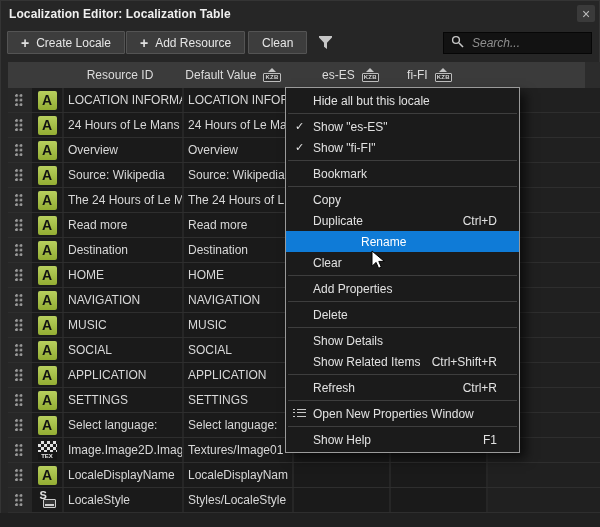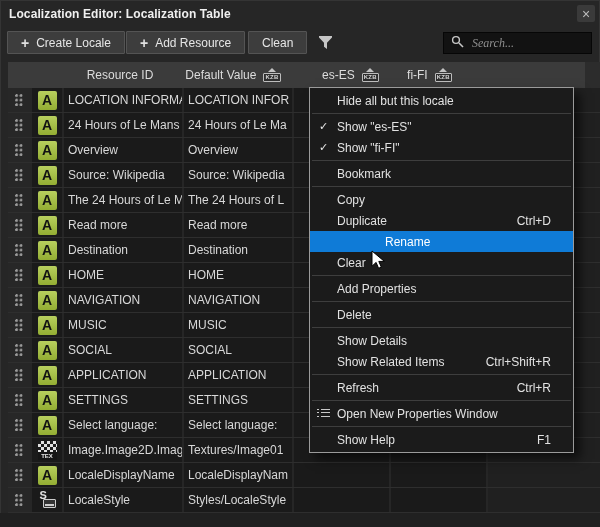--- a/index.html
+++ b/index.html
@@ -19,21 +19,21 @@
     border:1px solid #545454;border-radius:1px;color:#e6e6e6;display:flex;align-items:center;
     gap:7px;padding:0 13px;font-size:12px;}
   .tb-btn .plus{font-size:14px;font-weight:700;color:#e0e0e0;line-height:1;}
   #btn-create{left:7px;}
   #btn-add{left:126px;}
   #btn-clean{left:248px;text-align:center;}
   .funnel{position:absolute;left:319px;top:36px;}
   .searchbox{position:absolute;left:443px;top:32px;width:149px;height:22px;box-sizing:border-box;
     background:#121212;border:1px solid #060606;display:flex;align-items:center;gap:6px;padding:0 7px;}
   .searchbox input{flex:1;background:transparent;border:none;outline:none;color:#cfcfcf;
-    font-family:Liberation Serif, serif;font-size:12px;min-width:0;}
+    font-family:Liberation Sans, sans-serif;font-size:12px;min-width:0;}
   .searchbox input::placeholder{color:#8f8f8f;font-style:italic;}
   
   .grid-header{position:absolute;left:8px;top:62px;width:577px;height:26px;background:#3b3b3b;color:#dcdcdc;}
   .hcell{position:absolute;top:0;height:26px;display:flex;align-items:center;justify-content:center;gap:7px;}
   .hcell.h-res{left:54px;width:116px;}
   .hcell.h-def{left:172px;width:106px;}
   .hcell.h-es{left:296px;width:93px;}
   .hcell.h-fi{left:375px;width:93px;}
   .grid-corner{position:absolute;left:585px;top:62px;width:15px;height:26px;background:#2c2c2c;}
   
@@ -64,23 +64,23 @@
     background:repeating-conic-gradient(#e0e0e0 0% 25%,#1c1c1c 0% 50%);background-size:6px 6px;}
   .icon-tex .texlabel{position:absolute;bottom:0;left:0;right:0;text-align:center;
     font-size:6px;line-height:8px;font-weight:700;color:#e6e6e6;}
   .icon-style{width:19px;height:19px;position:relative;}
   .icon-style .s{position:absolute;top:-2px;left:2px;font-size:11px;font-weight:700;color:#e2e2e2;}
   .icon-style .kb{position:absolute;right:1px;bottom:2px;width:11px;height:7px;border:1px solid #cdcdcd;
     border-radius:1px;background:#333;}
   .icon-style .kb::after{content:"";position:absolute;left:1px;right:1px;bottom:1px;height:2px;background:#cdcdcd;}
   .below-table{position:absolute;left:0;top:513px;width:600px;height:14px;background:#202020;}
   
-  .context-menu{position:absolute;left:285px;top:87px;width:265px;box-sizing:border-box;
+  .context-menu{position:absolute;left:285px;top:87px;width:235px;box-sizing:border-box;
     background:#1b1b1b;border:1px solid #9a9a9a;padding:2px 0;z-index:10;
-    box-shadow:6px 6px 10px rgba(0,0,0,.6);margin-left:24px;}
+    box-shadow:6px 6px 10px rgba(0,0,0,.6);}
   .menu-item{height:21px;display:flex;align-items:center;color:#e2e2e2;padding-right:22px;}
   .menu-item .check{width:27px;text-align:center;font-size:11px;color:#e8e8e8;flex:none;}
   .menu-item .mlabel{flex:1;overflow:hidden;white-space:nowrap;}
   .menu-item .shortcut{margin-left:12px;}
   .menu-item.highlighted{background:#0f7bd7;color:#fff;padding-left:48px;}
   .menu-sep{height:1px;background:#3e3e3e;margin:2px 2px;}
   .props-icon{display:inline-block;width:13px;height:10px;background:
     linear-gradient(#c9c9c9,#c9c9c9) 4px 1px/9px 1.4px no-repeat,
     linear-gradient(#c9c9c9,#c9c9c9) 4px 4.5px/9px 1.4px no-repeat,
     linear-gradient(#c9c9c9,#c9c9c9) 4px 8px/9px 1.4px no-repeat,

